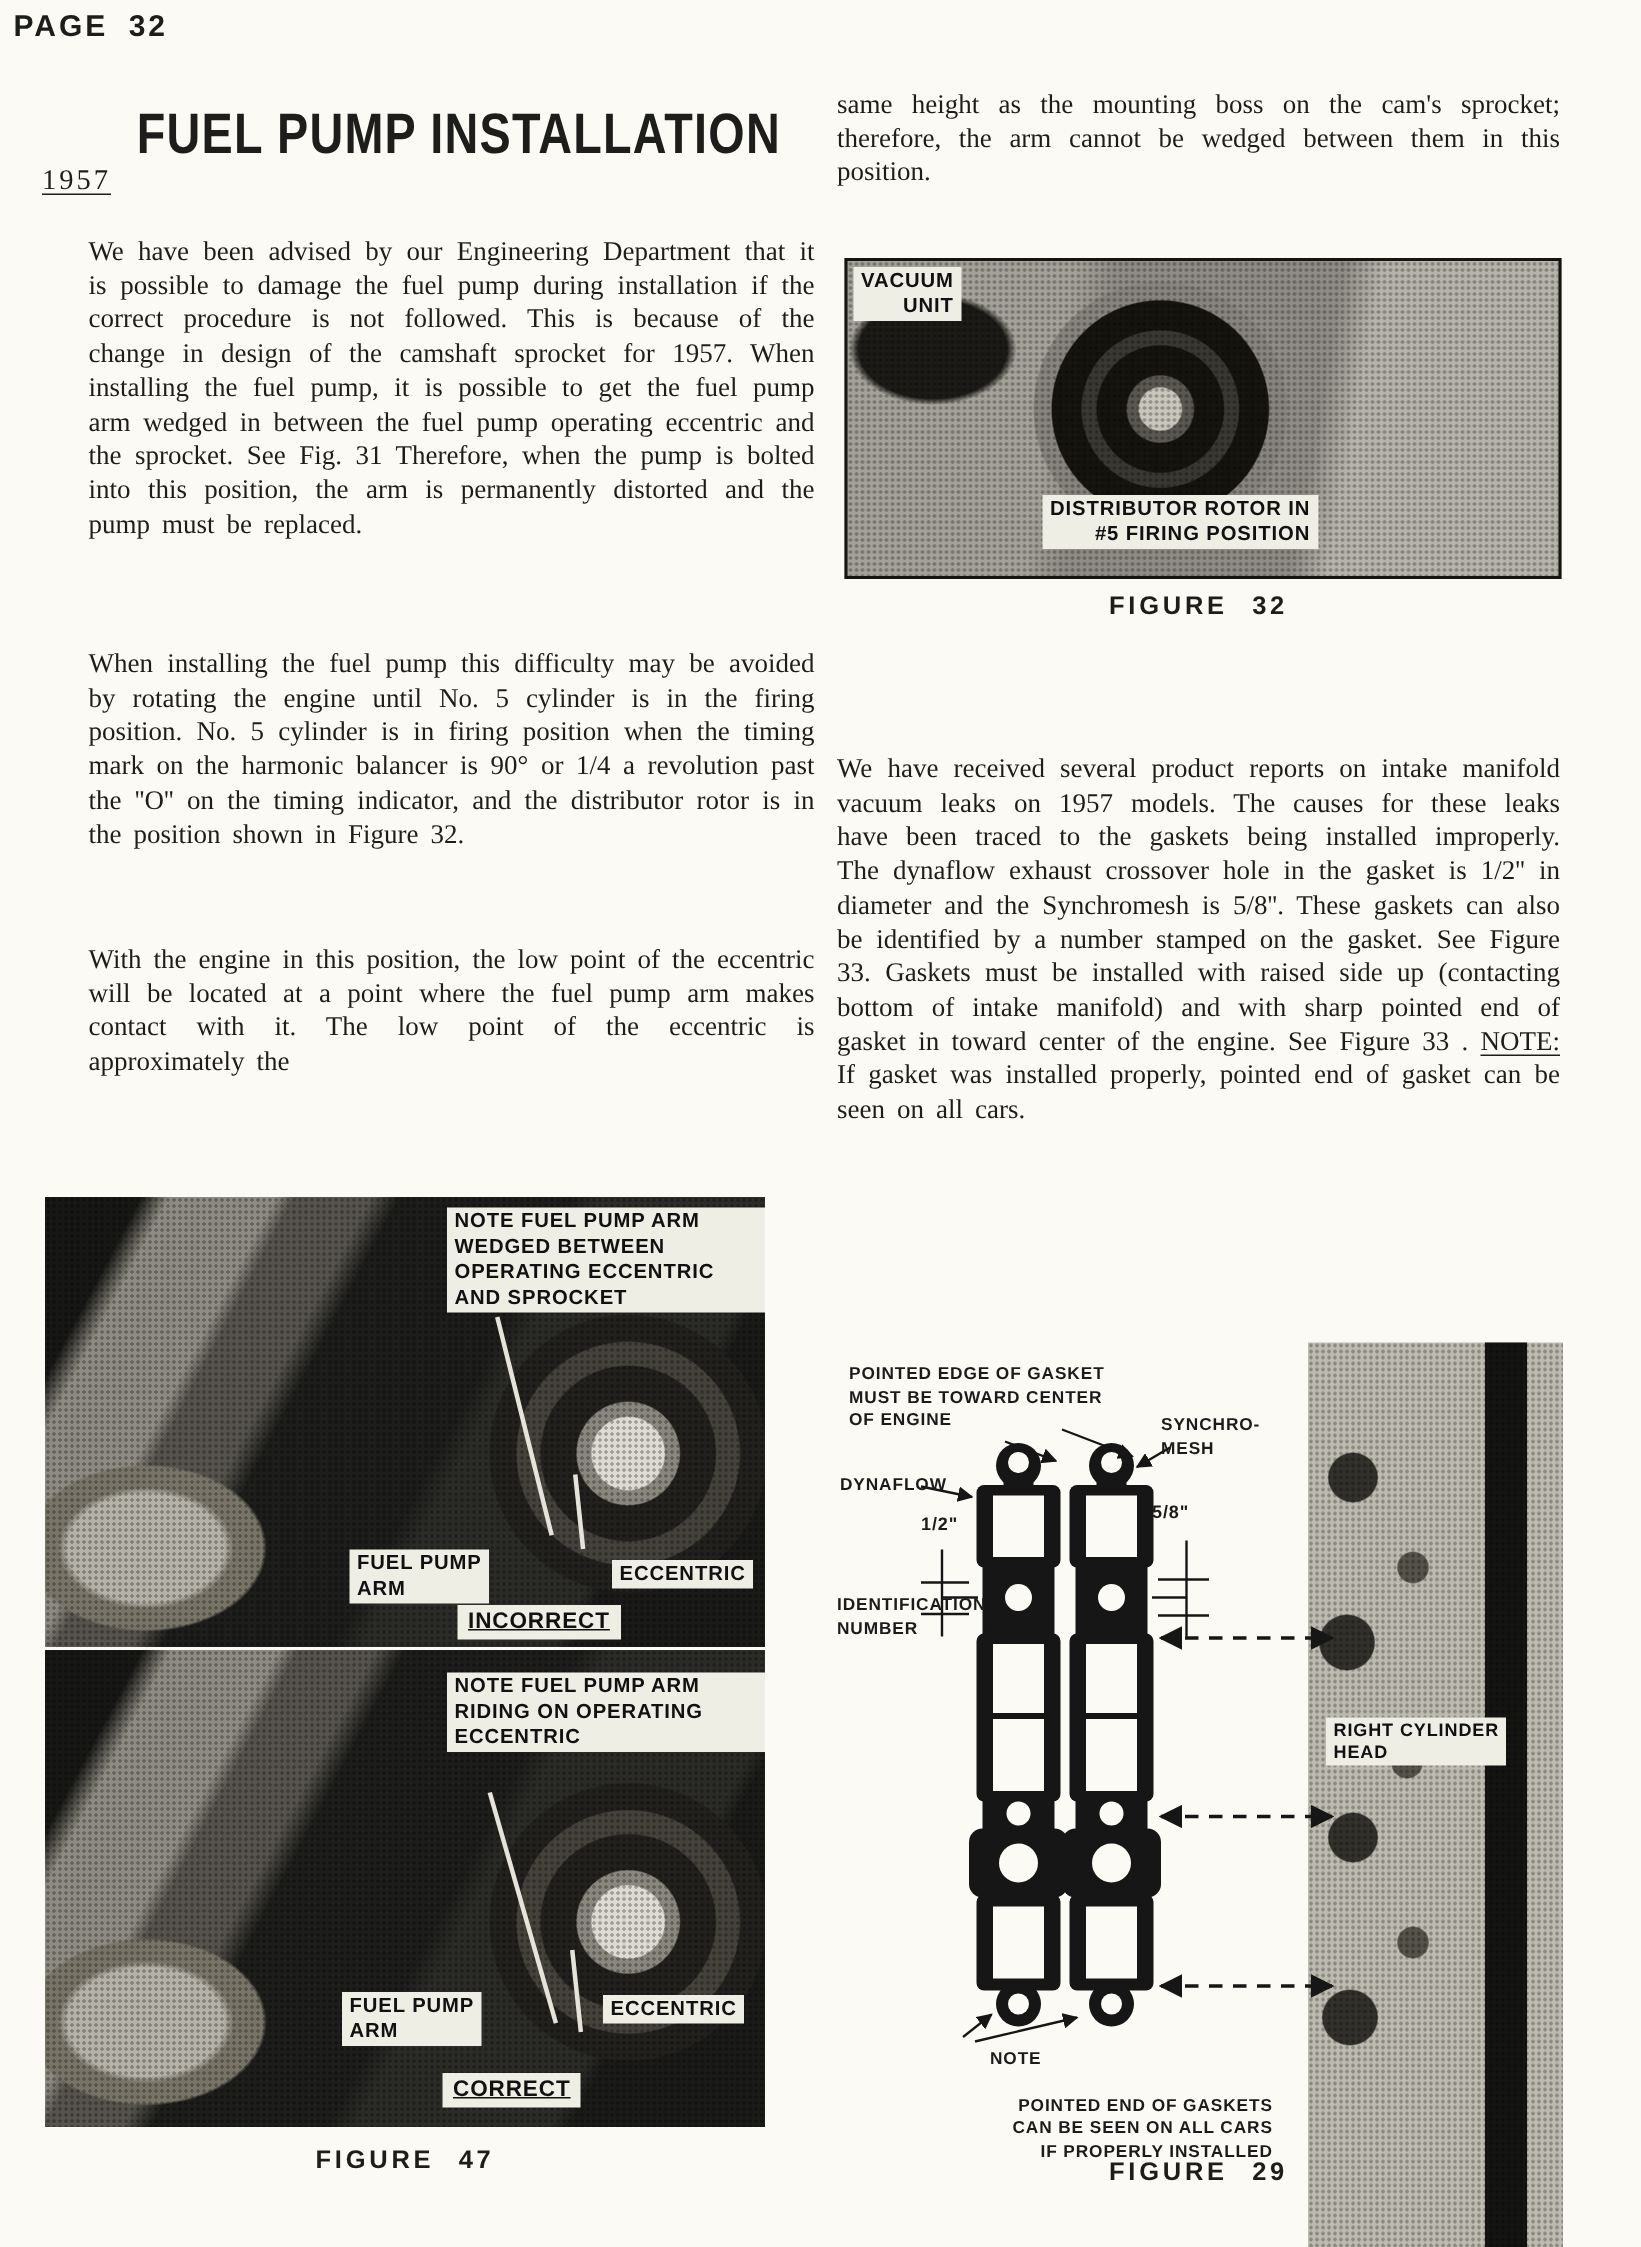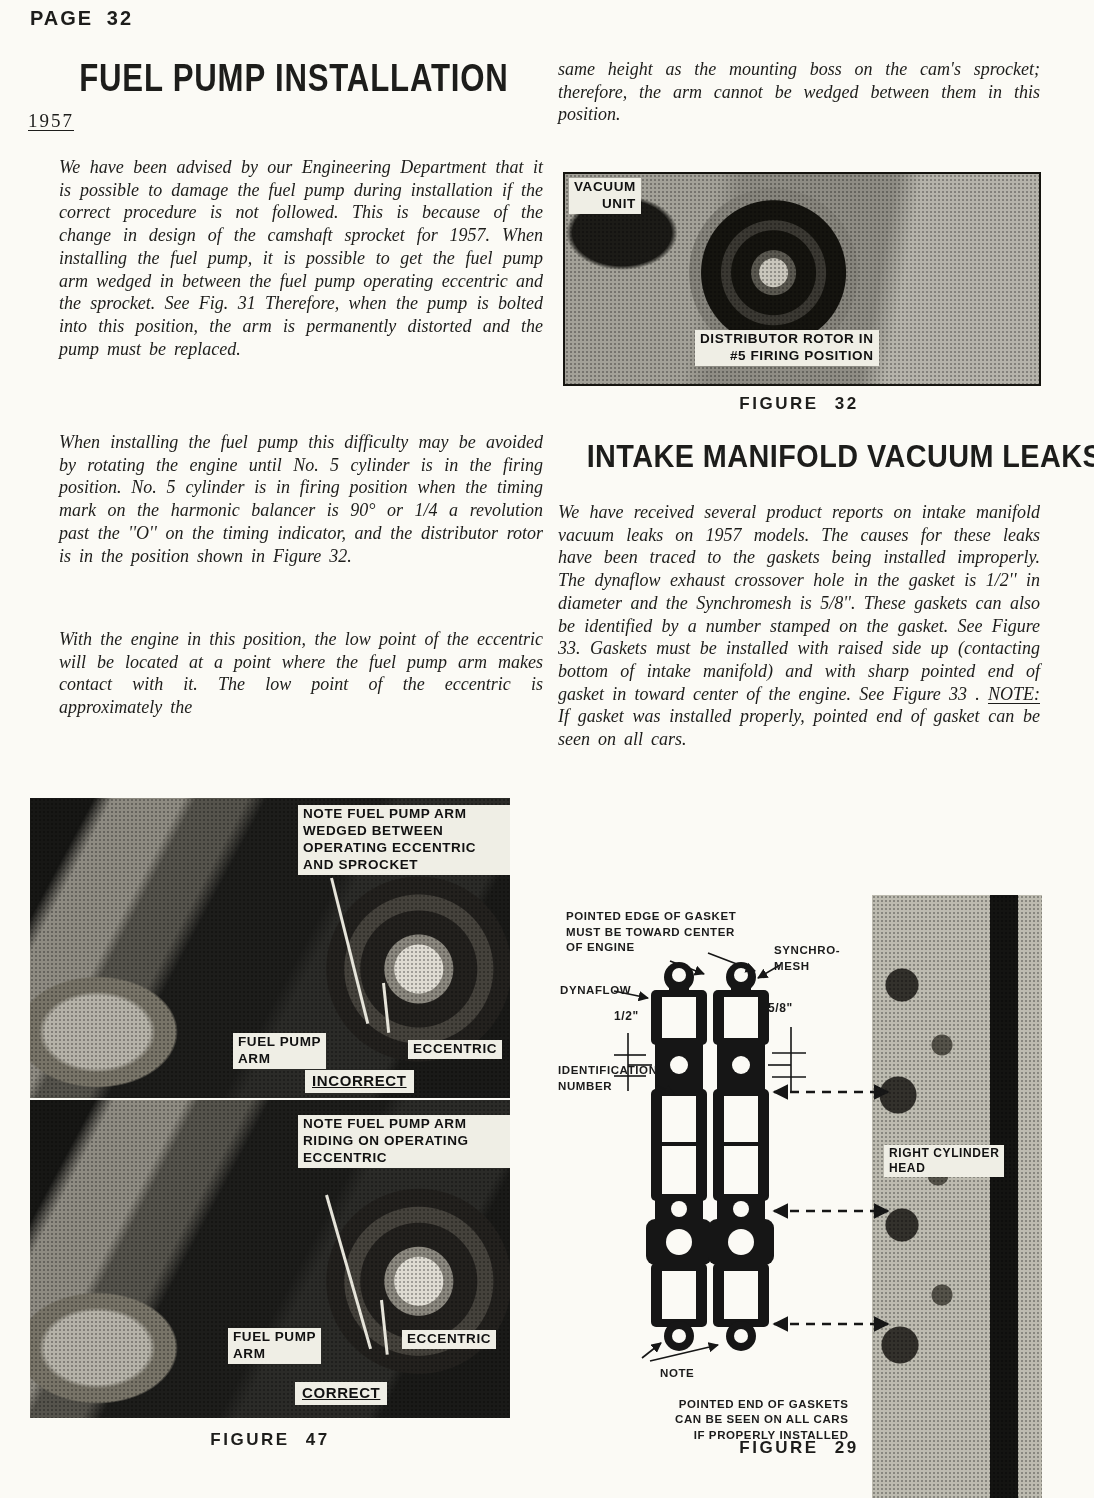--- a/index.html
+++ b/index.html
@@ -1,25 +1,25 @@
 <!DOCTYPE html>
 <html><head>
 <meta charset="utf-8">
 <style>
   html,body{margin:0;padding:0;background:#d8d8d4;}
   .page{position:relative;width:1094px;height:1498px;background:#fbfaf5;color:#1d1d1b;
         font-family:"Liberation Serif",serif;overflow:hidden;}
   
-  .pagenum{position:absolute;left:30px;top:6px;font:bold 20px/1.2 "Liberation Sans",sans-serif;
+  .pagenum{position:absolute;left:9px;top:6px;font:bold 20px/1.2 "Liberation Sans",sans-serif;
            letter-spacing:2px;word-spacing:6px;text-align:center;}
   .body{position:absolute;margin:0;font-size:18px;line-height:22.7px;text-align:justify;
-        word-spacing:3.5px;font-style:italic;}
+        word-spacing:3.5px;}
   .lp{left:28px;width:484px;margin-left:31px;}
   .rp{left:558px;width:482px;}
-  .title{position:absolute;left:28px;top:54px;width:484px;margin:4px;text-align:center;
+  .title{position:absolute;left:28px;top:54px;width:484px;margin:16px;text-align:center;
          font:bold 38px/1.1 "Liberation Sans",sans-serif;}
   .h2{position:absolute;left:558px;top:438px;width:482px;margin:0;text-align:center;
       font:bold 32px/1.15 "Liberation Sans",sans-serif;}
   .squeeze{display:inline-block;transform:scaleX(.82);transform-origin:center;letter-spacing:1px;white-space:nowrap;}
   .squeeze2{display:inline-block;transform:scaleX(.9);transform-origin:center;letter-spacing:.5px;white-space:nowrap;}
   .subtitle{position:absolute;left:28px;top:110px;width:484px;text-align:left;
             font:19px/1.2 "Liberation Serif",serif;letter-spacing:2px;}
   .u{text-decoration:underline;text-underline-offset:3px;}
   .caption{position:absolute;text-align:center;font:bold 17px/1.2 "Liberation Sans",sans-serif;
            letter-spacing:2.5px;word-spacing:9px;}
@@ -107,23 +107,20 @@
   <p class="body rp" style="top:58px">same height as the mounting boss on the cam's sprocket; therefore, the arm cannot be wedged between them in this position.</p>
 
   <div class="photo p32">
     <div class="lbl" style="left:4px;top:4px">VACUUM
 UNIT</div>
     <div class="lbl" style="left:130px;top:156px">DISTRIBUTOR ROTOR IN
 #5 FIRING POSITION</div>
   </div>
   <div class="caption" style="left:558px;top:394px;width:482px">FIGURE 32</div>
 
-  <h2 class="h2">
-    <span class="squeeze2">INTAKE MANIFOLD VACUUM LEAKS</span>
-  </h2>
 
   <p class="body rp" style="top:501px"><span>We have received several product reports on intake manifold vacuum leaks on 1957 models. The causes for these leaks have been traced to the gaskets being installed improperly. The dynaflow exhaust crossover hole in the gasket is 1/2'' in diameter and the Synchromesh is 5/8''. These gaskets can also be identified by a number stamped on the gasket. See Figure 33.  Gaskets must be installed with raised side up (contacting bottom of intake manifold) and with sharp pointed end of gasket in toward center of the engine. See Figure 33 . </span><span class="u">NOTE:</span><span> If gasket was installed properly, pointed end of gasket can be seen on all cars.</span></p>
 
   <div class="f33">
 
     <div class="photo p33">
       <div class="lbl" style="left:12px;top:250px">RIGHT CYLINDER
 HEAD</div>
     </div>
 

